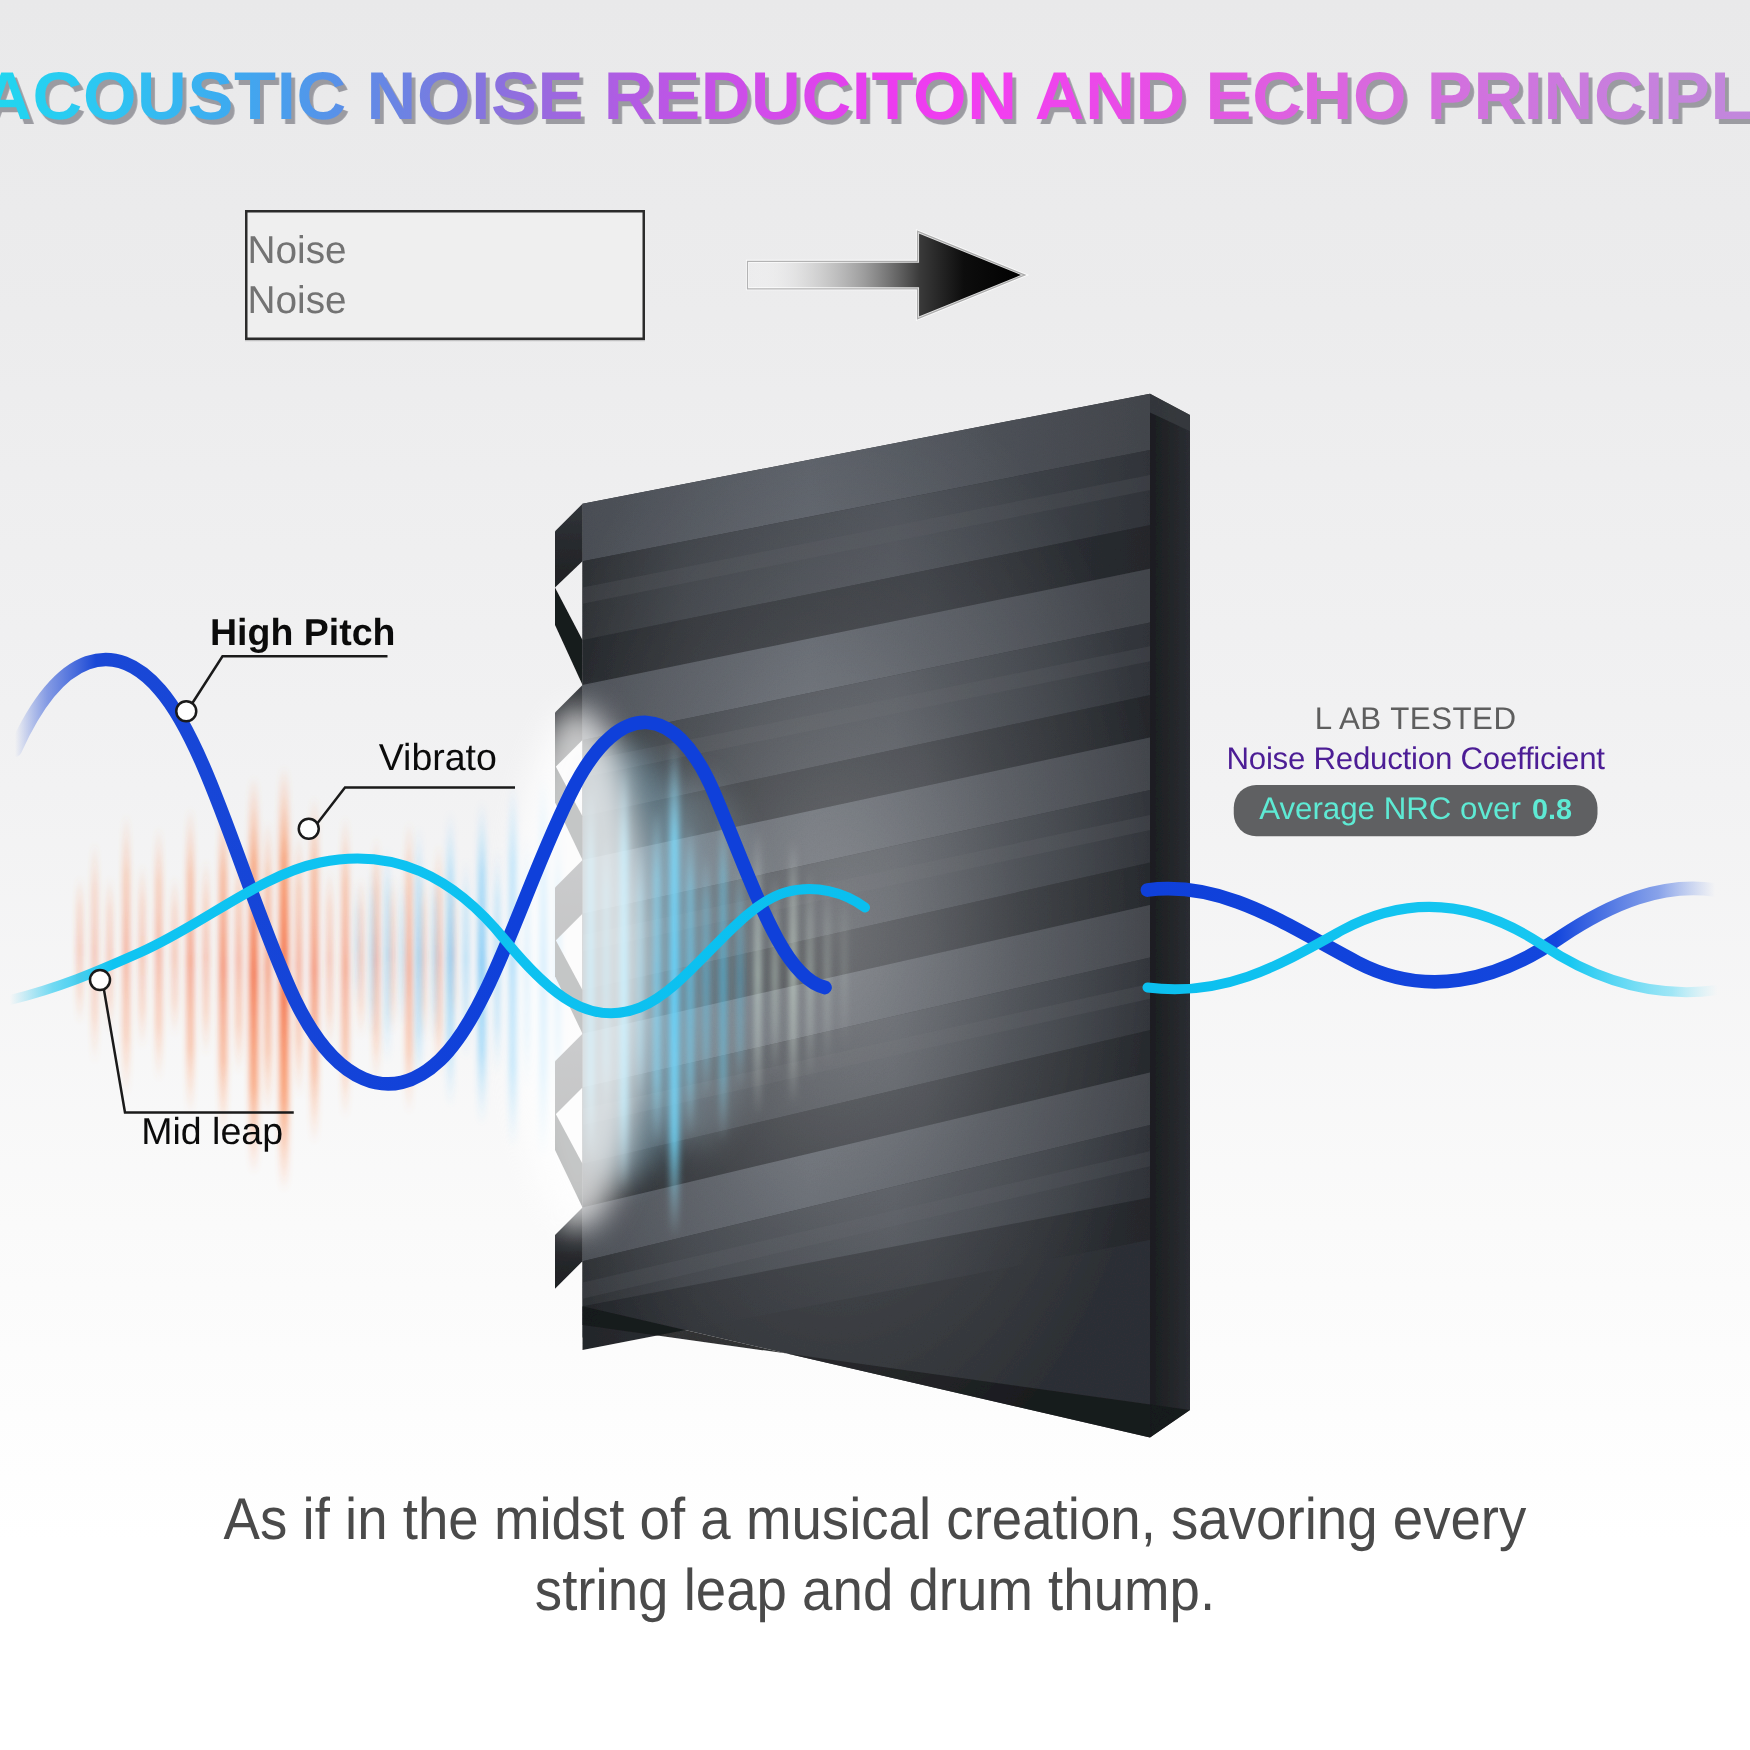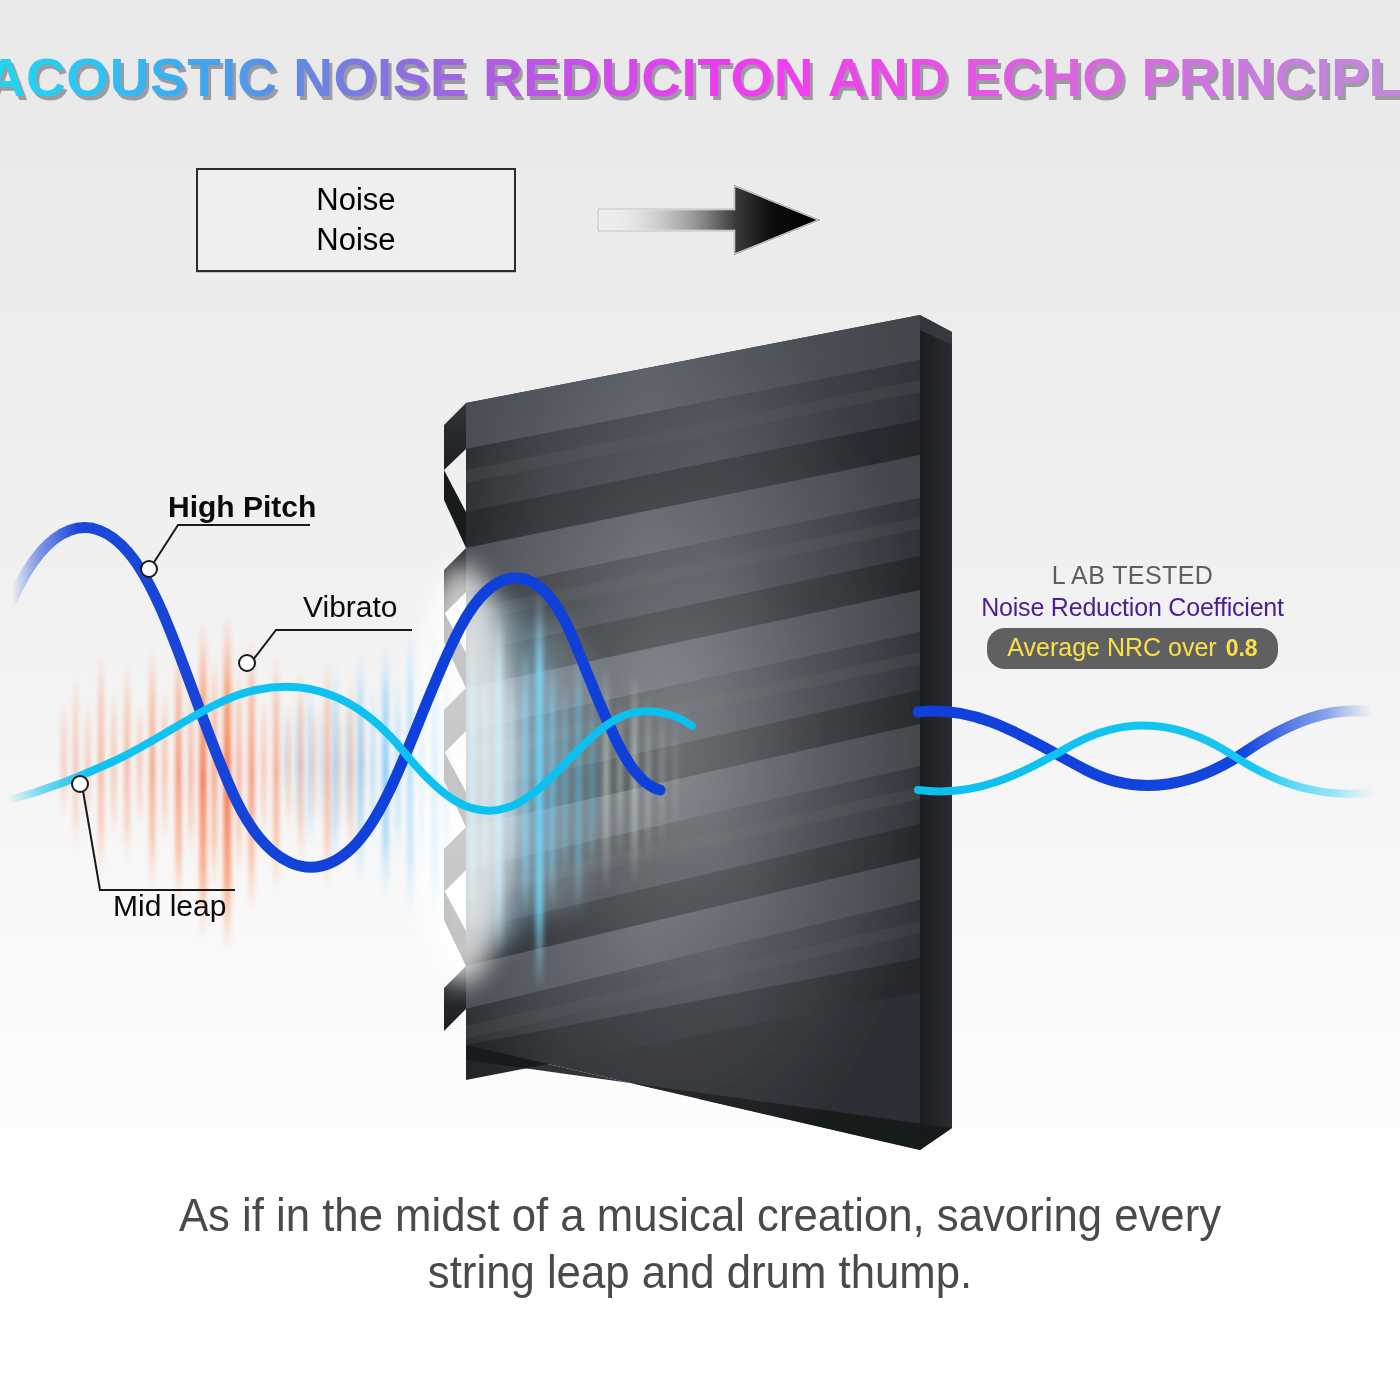--- a/index.html
+++ b/index.html
@@ -47,22 +47,22 @@
     filter:drop-shadow(3px 4px 0px rgba(90,90,100,0.55));
     white-space:nowrap;
   }
 
   
   .box{
     position:absolute;
     border:2px solid #2b2b2b;
     background:#efefef;
     display:flex;flex-direction:column;
-    align-items:center;justify-content:center;
-    color:#000000;
+    justify-content:center;
+    color:#737373;
     font-size:31px;
     line-height:1.28;
     box-shadow:0 1px 0 rgba(0,0,0,.18);
   }
   #box-left{left:196px;top:168px;width:316px;height:100px;}
   #box-right{left:886px;top:168px;width:316px;height:100px;}
   .box span{display:block;}
 
   .arrow-wrap{position:absolute;left:596px;top:178px;width:230px;height:84px;}
 
@@ -71,21 +71,21 @@
 
   
   .nrc{
     position:absolute;left:960px;top:560px;width:345px;text-align:center;
     color:#5c5c5c;
   }
   .nrc .lab{font-size:25px;letter-spacing:.4px;line-height:1.25;color:#5e5e5e;}
   .nrc .coef{font-size:25px;letter-spacing:-.2px;line-height:1.3;color:#4c1d95;white-space:nowrap;}
   .nrc .pill{
     margin-top:4px;display:inline-flex;align-items:baseline;gap:9px;
-    background:#5f6062;color:#fde047;border-radius:18px;
+    background:#5f6062;color:#5eead4;border-radius:18px;
     padding:5px 20px 7px 20px;font-size:25px;white-space:nowrap;
   }
   .nrc .pill .val{font-size:23px;font-weight:bold;}
 
   
   .callout{position:absolute;color:#0b0b0b;font-size:30px;white-space:nowrap;}
   #callout-highpitch{left:168px;top:490px;font-weight:bold;}
   #callout-vibrato{left:303px;top:590px;}
   #callout-midbass{left:113px;top:889px;}
 

